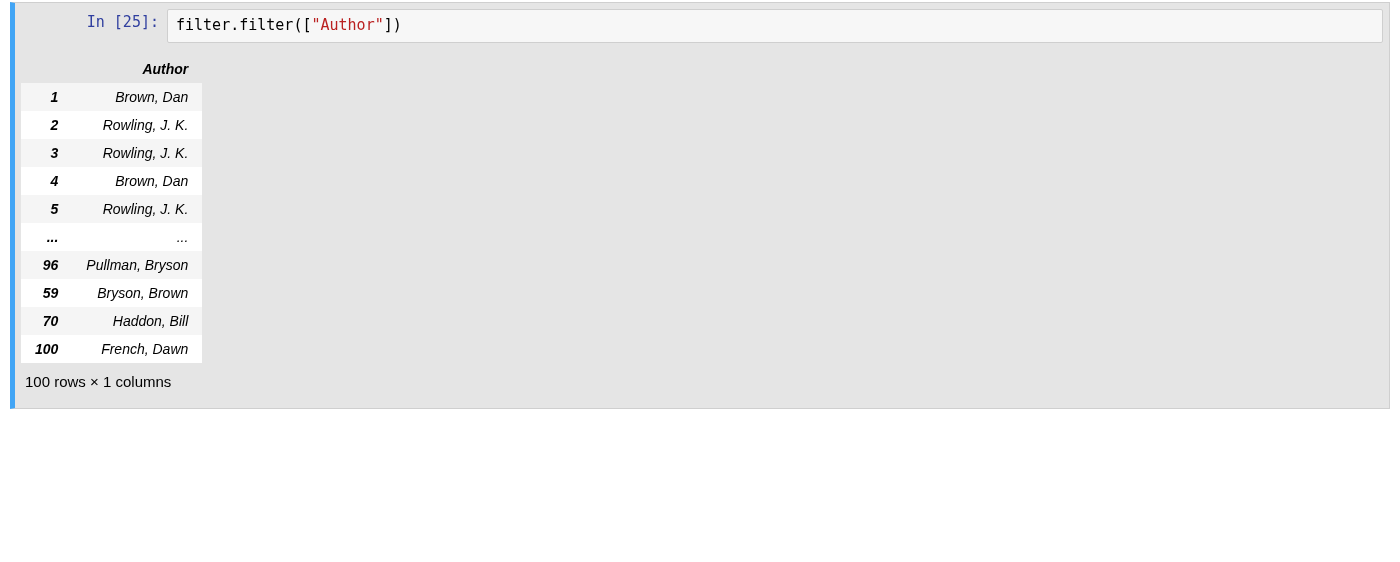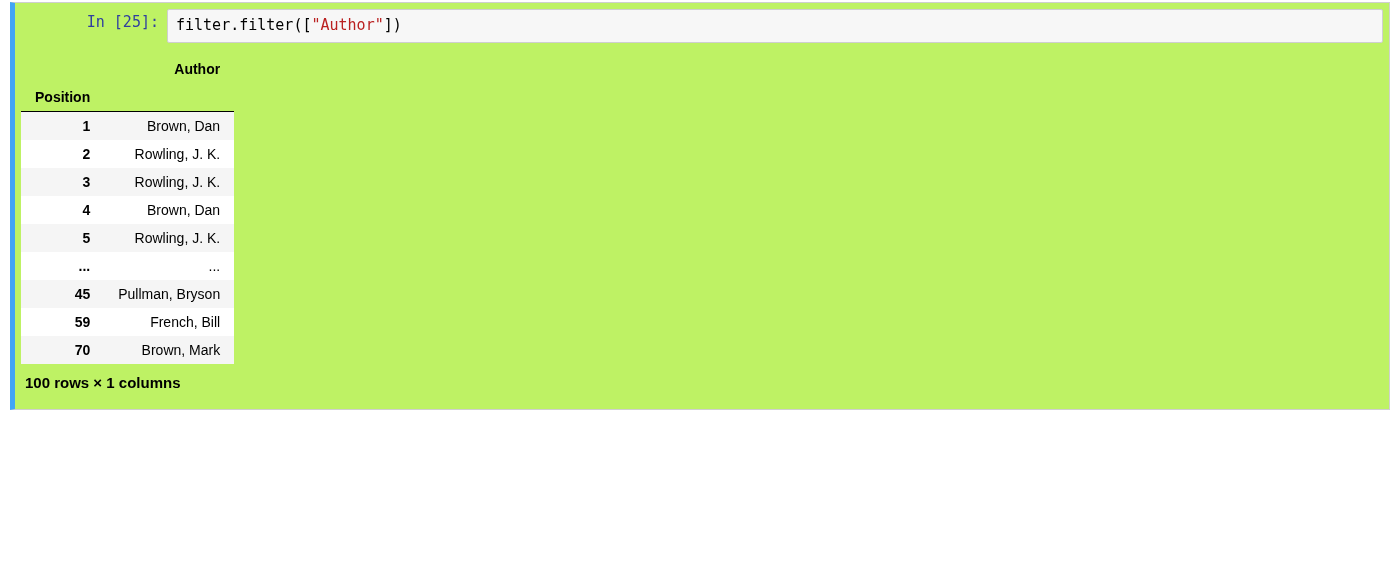--- a/index.html
+++ b/index.html
@@ -9,21 +9,21 @@
     background: #ffffff;
     font-size: 14px;
   }
   .cell {
     border: 1px solid #cfcfcf;
     border-left: 5px solid #42A5F5;
     margin: 2px 10px;
     display: flex;
     flex-direction: column;
     padding: 0;
-    background: #bef264;
+    background: #e5e5e5;
   }
   .row {
     display: flex;
     align-items: flex-start;
     padding: 4px 0;
   }
   .prompt {
     width: 140px;
     min-width: 140px;
     text-align: right;
@@ -53,65 +53,61 @@
     padding: 2px 8px 10px 6px;
   }
   table.dataframe {
     border-collapse: collapse;
     font-size: 14px;
     color: #000;
   }
   table.dataframe th, table.dataframe td {
     text-align: right;
     padding: 6px 14px;
+    font-style: italic;
   }
   table.dataframe thead th {
     font-weight: 700;
   }
   table.dataframe thead tr:nth-child(2) th {
     border-bottom: 1px solid #000;
   }
   table.dataframe tbody th {
     font-weight: 700;
   }
   table.dataframe tbody tr:nth-child(odd) {
     background: #f5f5f5;
   }
   table.dataframe tbody tr:nth-child(even) {
     background: #ffffff;
   }
   .df-summary {
     padding: 10px 4px 4px 4px;
     font-size: 15px;
     color: #000;
-    font-weight: bold;
   }
 </style>
 </head>
 <body>
 
 <div class="cell">
 
   <div class="row">
     <div class="prompt prompt-in">In [25]:</div>
     <div class="code-area"><span class="tok-punct">filter.filter([</span><span class="tok-str">"Author"</span><span class="tok-punct">])</span></div>
   </div>
 
   <div class="row">
     <div class="output-area">
 
       <table class="dataframe">
         <thead>
           <tr>
             <th></th>
             <th>Author</th>
-          </tr>
-          <tr>
-            <th>Position</th>
-            <th></th>
           </tr>
         </thead>
         <tbody id="df-body">
         <tr>
               <th>1</th>
               <td>Brown, Dan</td>
             </tr>
             <tr>
               <th>2</th>
               <td>Rowling, J. K.</td>
@@ -126,30 +122,34 @@
             </tr>
             <tr>
               <th>5</th>
               <td>Rowling, J. K.</td>
             </tr>
             <tr>
               <th>...</th>
               <td>...</td>
             </tr>
             <tr>
-              <th>45</th>
+              <th>96</th>
               <td>Pullman, Bryson</td>
             </tr>
             <tr>
               <th>59</th>
-              <td>French, Bill</td>
+              <td>Bryson, Brown</td>
             </tr>
             <tr>
               <th>70</th>
-              <td>Brown, Mark</td>
+              <td>Haddon, Bill</td>
+            </tr>
+            <tr>
+              <th>100</th>
+              <td>French, Dawn</td>
             </tr>
           </tbody>
       </table>
 
       <div class="df-summary">100 rows × 1 columns</div>
 
     </div>
   </div>
 
 </div>

